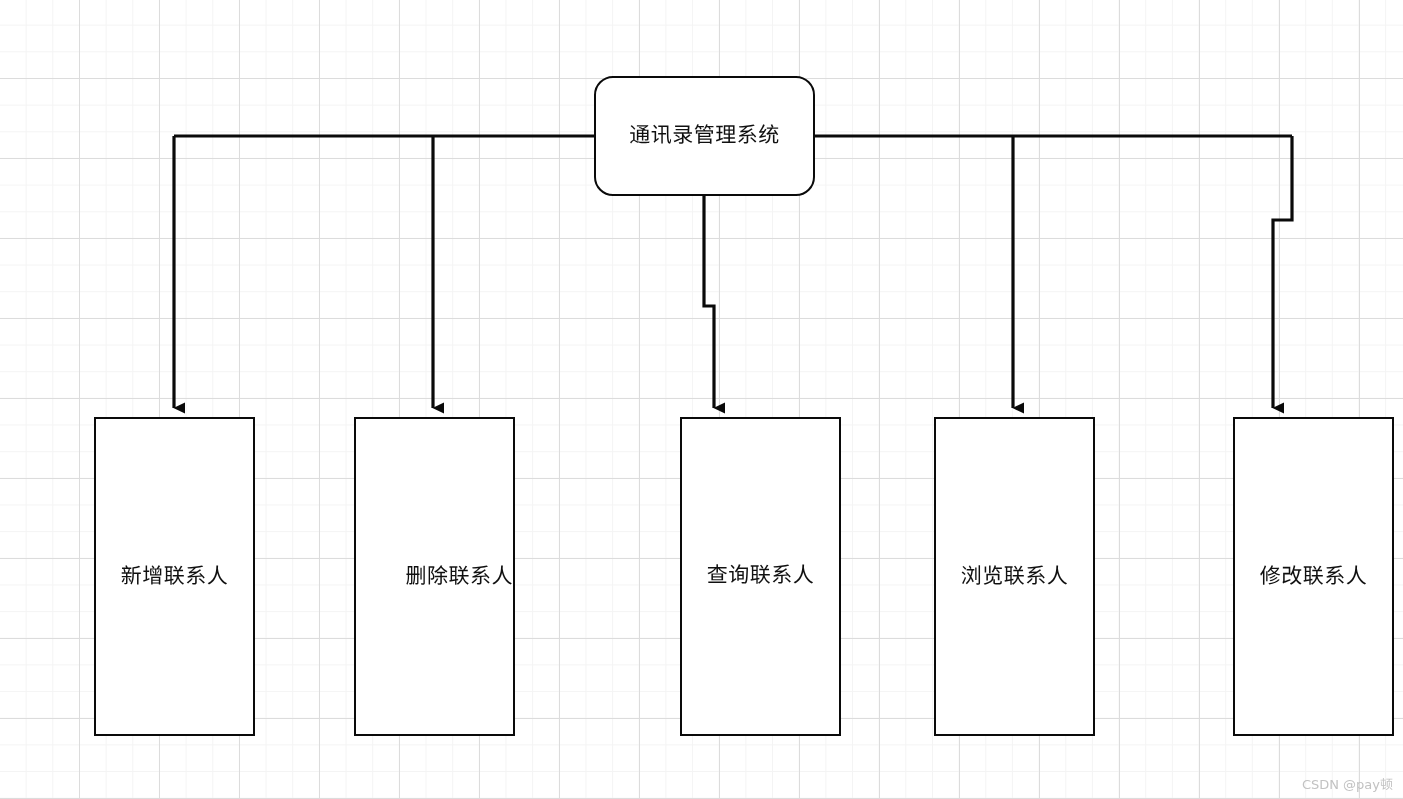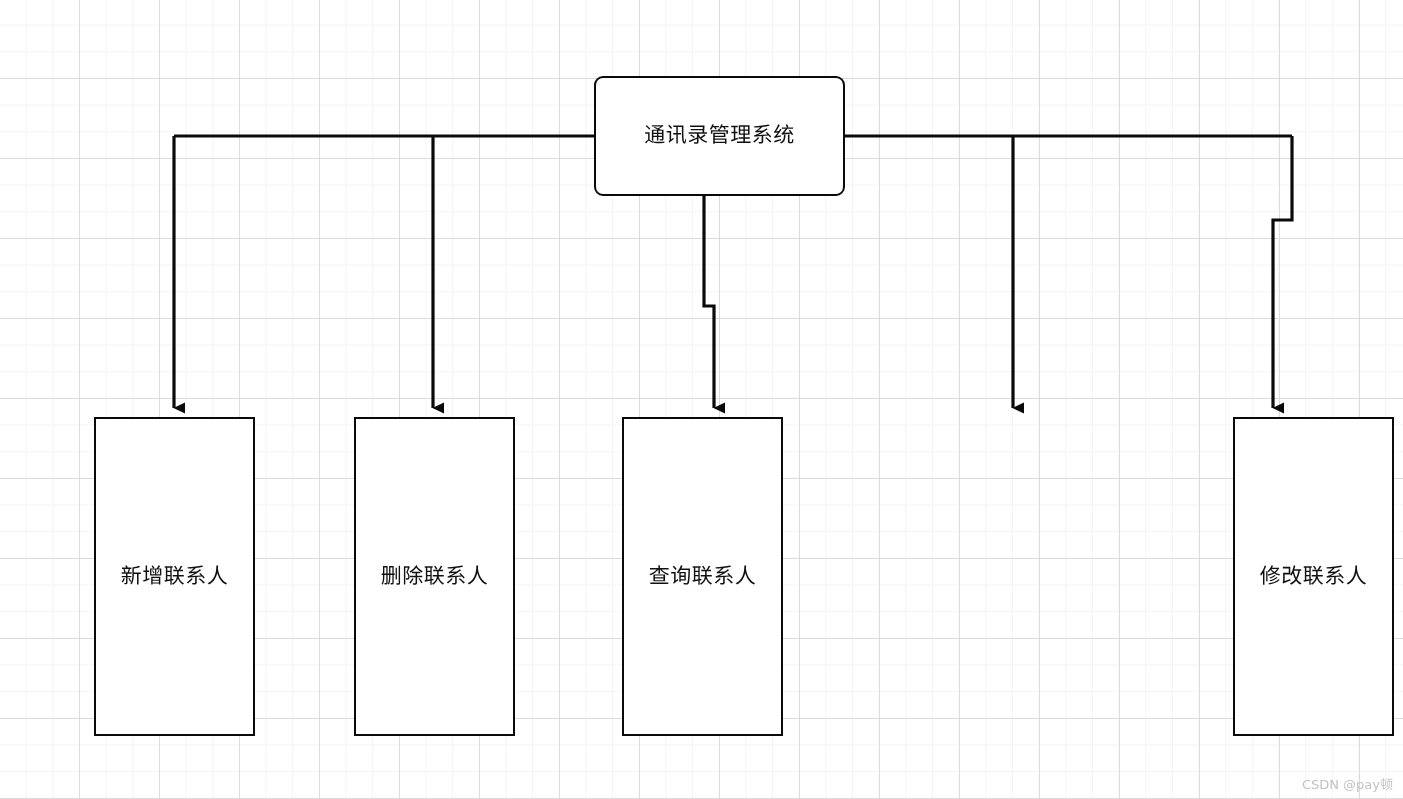--- a/index.html
+++ b/index.html
@@ -54,34 +54,34 @@
     color: #101010;
     font-size: 21px;
     line-height: 1.2;
     letter-spacing: 0.5px;
     white-space: nowrap;
   }
 
   .node-root {
     left: 594px;
     top: 76px;
-    width: 251px;
+    width: 221px;
     height: 120px;
-    border-radius: 9px;
+    border-radius: 19px;
   }
 
   .node-leaf {
     top: 417px;
     width: 161px;
     height: 319px;
     border-radius: 0;
   }
   .leaf-0 { left: 94px; }
-  .leaf-1 { left: 354px; }
-  .leaf-2 { left: 622px; }
+  .leaf-1 { left: 354px; justify-content: flex-end; }
+  .leaf-2 { left: 680px; font-family: Liberation Mono, monospace; }
   .leaf-3 { left: 934px; }
   .leaf-4 { left: 1193px; margin-left: 40px; }
 
   .watermark {
     position: absolute;
     right: 10px;
     bottom: 6px;
     font-size: 13px;
     color: #c2c2c2;
     white-space: nowrap;
@@ -127,20 +127,23 @@
   </div>
 
   <div class="node node-leaf leaf-1">
     <span class="node-label">删除联系人</span>
   </div>
 
   <div class="node node-leaf leaf-2">
     <span class="node-label">查询联系人</span>
   </div>
 
+  <div class="node node-leaf leaf-3">
+    <span class="node-label">浏览联系人</span>
+  </div>
 
   <div class="node node-leaf leaf-4">
     <span class="node-label">修改联系人</span>
   </div>
 
   <div class="watermark">CSDN @pay顿</div>
 
 </div>
 
 </body></html>

